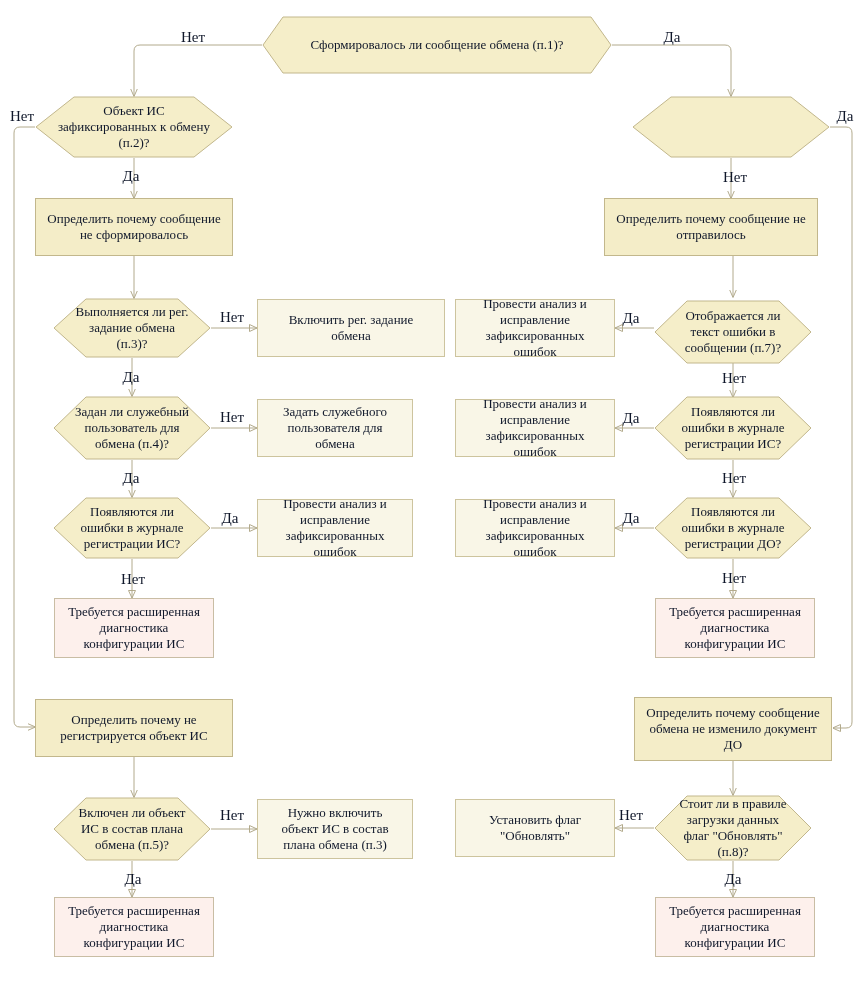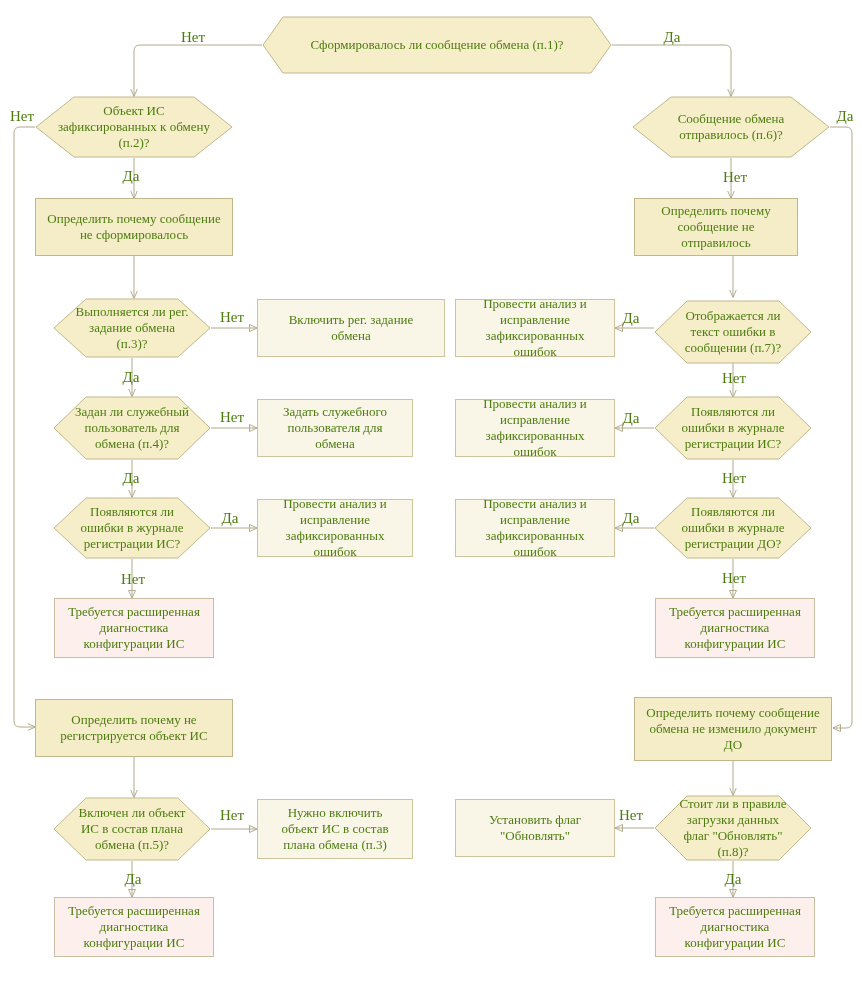--- a/index.html
+++ b/index.html
@@ -1,18 +1,18 @@
 <!DOCTYPE html>
 <html><head>
 <meta charset="utf-8">
 <style>
   html,body{margin:0;padding:0;background:#ffffff;}
   .canvas{
     position:relative;width:862px;height:982px;background:#ffffff;
-    font-family:"Liberation Serif",serif;color:#4d7c0f;overflow:hidden;
+    font-family:"Liberation Serif",serif;color:#0f172a;overflow:hidden;
   }
   .wires{position:absolute;left:0;top:0;z-index:0;}
   .wires path{stroke:#b2aa8c;stroke-width:1;fill:none;}
   .node{
     position:absolute;display:flex;align-items:center;justify-content:center;
     text-align:center;font-size:13px;line-height:1.22;box-sizing:border-box;z-index:1;
   }
   .rectnode{border:1px solid #c2b78c;background:#f4edc8;padding:14px 10px;}
   .rectnode.action{background:#f9f6e7;border-color:#cdc49e;}
   .rectnode.alert{background:#fdf0ec;border-color:#c9bda4;}
@@ -76,21 +76,20 @@
   <div class="node hex" style="left:35px;top:96px;width:198px;height:62px">
     <svg width="198" height="62">
         <polygon points="1,31 39,1 159,1 197,31 159,61 39,61"></polygon>
       </svg>
     <div class="label">Объект ИС зафиксированных к обмену (п.2)?</div>
   </div>
   <div class="node hex" style="left:632px;top:96px;width:198px;height:62px">
     <svg width="198" height="62">
         <polygon points="1,31 39,1 159,1 197,31 159,61 39,61"></polygon>
       </svg>
-    <div class="label">Сообщение обмена отправилось (п.6)?</div>
   </div>
   <div class="node hex" style="left:53px;top:298px;width:158px;height:60px">
     <svg width="158" height="60">
         <polygon points="1,30 33,1 125,1 157,30 125,59 33,59"></polygon>
       </svg>
     <div class="label">Выполняется ли рег. задание обмена (п.3)?</div>
   </div>
   <div class="node hex" style="left:53px;top:396px;width:158px;height:64px">
     <svg width="158" height="64">
         <polygon points="1,32 33,1 125,1 157,32 125,63 33,63"></polygon>
@@ -130,21 +129,21 @@
   <div class="node hex" style="left:654px;top:795px;width:158px;height:66px">
     <svg width="158" height="66">
         <polygon points="1,33 33,1 125,1 157,33 125,65 33,65"></polygon>
       </svg>
     <div class="label">Стоит ли в правиле загрузки данных флаг "Обновлять" (п.8)?</div>
   </div>
 
   <div class="node rectnode" style="left:35px;top:198px;width:198px;height:58px">
     <div>Определить почему сообщение не сформировалось</div>
   </div>
-  <div class="node rectnode" style="left:634px;top:198px;width:164px;height:58px">
+  <div class="node rectnode" style="left:604px;top:198px;width:214px;height:58px">
     <div>Определить почему сообщение не отправилось</div>
   </div>
   <div class="node rectnode" style="left:35px;top:699px;width:198px;height:58px">
     <div>Определить почему не регистрируется объект ИС</div>
   </div>
   <div class="node rectnode" style="left:634px;top:697px;width:198px;height:64px">
     <div>Определить почему сообщение обмена не изменило документ ДО</div>
   </div>
 
   <div class="node rectnode action" style="left:257px;top:299px;width:188px;height:58px">

